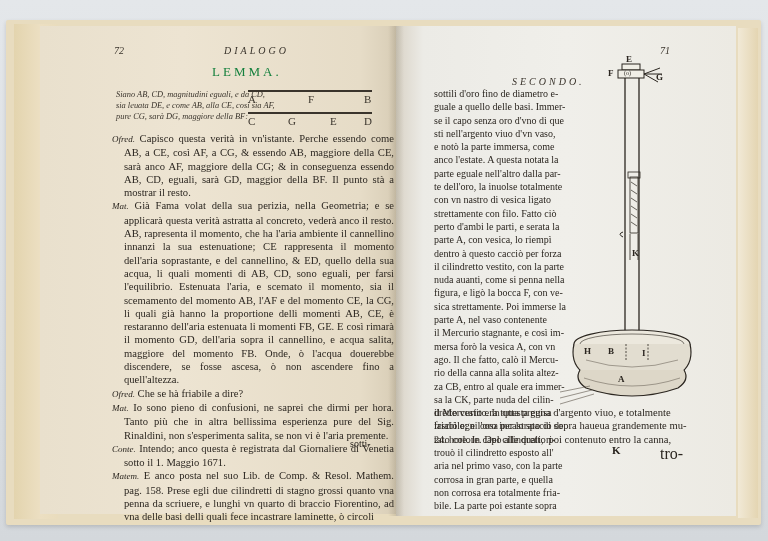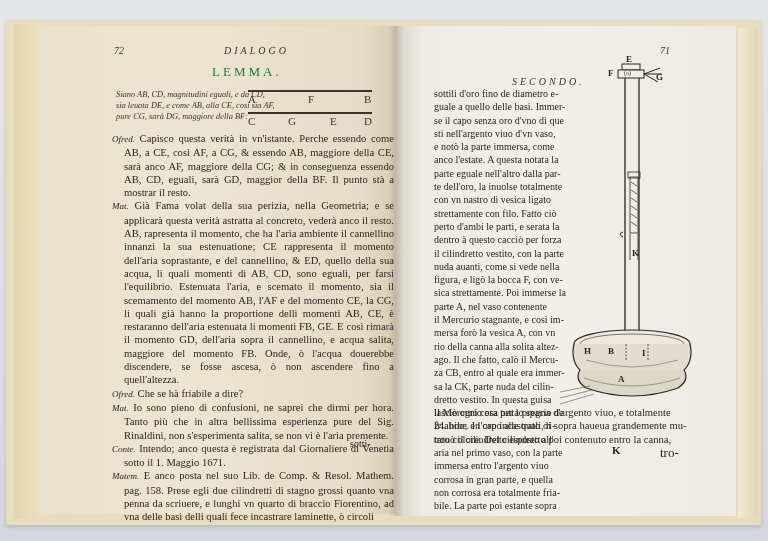--- a/index.html
+++ b/index.html
@@ -66,21 +66,21 @@
   .catch-left { position: absolute; left: 350px; top: 438px; font-size: 10px; color: #2b2620; }
   .body-right {
     position: absolute; left: 434px; top: 48px; width: 150px;
     font-size: 10px; line-height: 13.3px; color: #2b2620; text-align: justify; margin-top: 39px;
   }
   .body-right-wide {
     position: absolute; left: 434px; top: 406px; width: 262px;
     font-size: 10.6px; line-height: 13.3px; color: #2b2620; text-align: justify;
   }
   .catch-right-k { position: absolute; left: 612px; top: 444px; font-size: 11px; font-weight: bold; color: #2b2620; }
-  .catch-right { position: absolute; left: 660px; top: 445px; font-size: 13px; color: #2b2620; }
+  .catch-right { position: absolute; left: 660px; top: 445px; font-size: 16px; color: #2b2620; }
   .figure { position: absolute; left: 560px; top: 52px; width: 140px; height: 360px; }
   .fig-label { position: absolute; font-size: 9px; color: #2b2620; font-weight: bold; }
 </style>
 </head>
 <body>
 
 <div class="backdrop"></div>
 <div class="cover"></div>
 <div class="cover-edge-left"></div>
 <div class="cover-edge-right"></div>
@@ -123,38 +123,38 @@
   <div>guale a quello delle basi. Immer-</div>
   <div>se il capo senza oro d'vno di que</div>
   <div>sti nell'argento viuo d'vn vaso,</div>
   <div>e notò la parte immersa, come</div>
   <div>anco l'estate. A questa notata la</div>
   <div>parte eguale nell'altro dalla par-</div>
   <div>te dell'oro, la inuolse totalmente</div>
   <div>con vn nastro di vesica ligato</div>
   <div>strettamente con filo. Fatto ciò</div>
   <div>perto d'ambi le parti, e serata la</div>
+  <div>parte A, con vesica, lo riempì</div>
   <div>dentro à questo cacciò per forza</div>
   <div>il cilindretto vestito, con la parte</div>
-  <div>nuda auanti, come si vede nella</div>
+  <div>nuda auanti, come si penna nella</div>
   <div>figura, e ligò la bocca F, con ve-</div>
   <div>sica strettamente. Poi immerse la</div>
   <div>parte A, nel vaso contenente</div>
   <div>il Mercurio stagnante, e così im-</div>
   <div>mersa forò la vesica A, con vn</div>
+  <div>ago. Il che fatto, calò il Mercu-</div>
   <div>rio della canna alla solita altez-</div>
-  <div>ago. Il che fatto, calò il Mercu-</div>
   <div>za CB, entro al quale era immer-</div>
   <div>sa la CK, parte nuda del cilin-</div>
   <div>dretto vestito. In questa guisa</div>
   <div>lasciò ogni cosa per lo spacio de</div>
   <div>24. hore. In capo alle quali, ri-</div>
   <div>trouò il cilindretto esposto all'</div>
   <div>aria nel primo vaso, con la parte</div>
-  <div>immersa entro l'argento viuo</div>
   <div>corrosa in gran parte, e quella</div>
   <div>non corrosa era totalmente fria-</div>
   <div>bile. La parte poi estante sopra</div>
 </div>
 
 <div class="body-right-wide">
   <div>il Mercurio era tutta pregna d'argento viuo, e totalmente</div>
   <div>friabile; e l'oro incastrato di sopra haueua grandemente mu-</div>
   <div>tato colore. Del cilindretto poi contenuto entro la canna,</div>
 </div>

